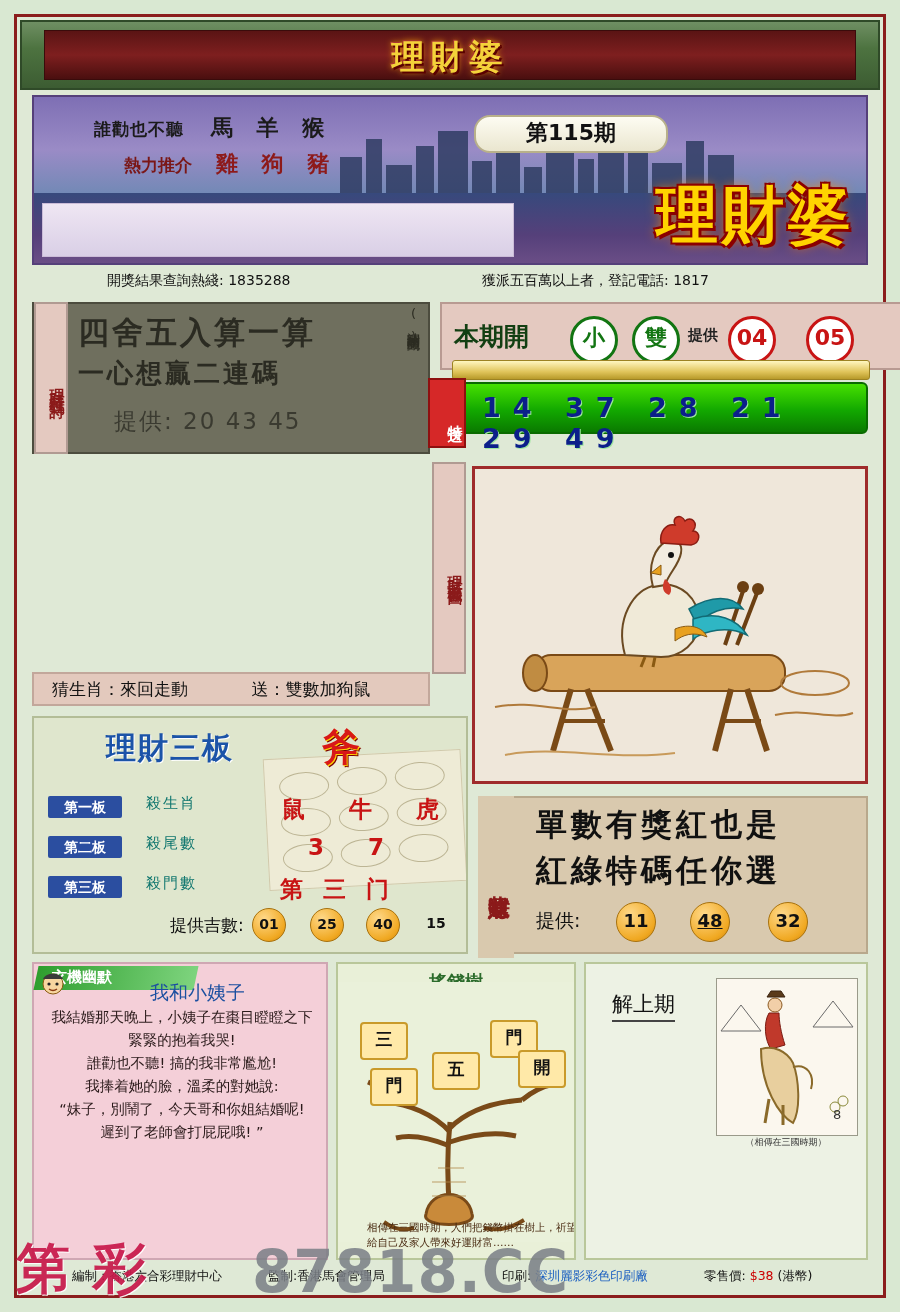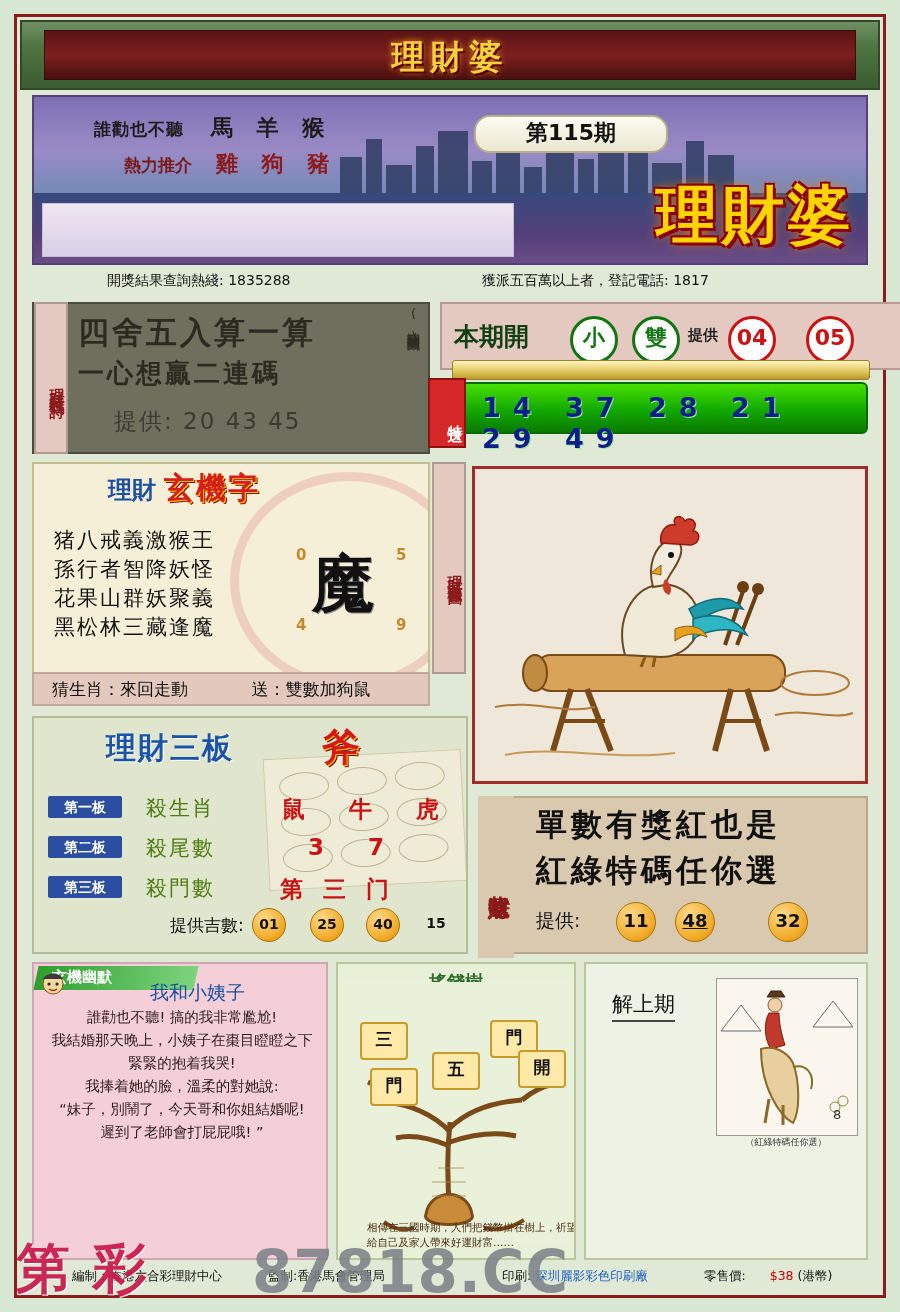--- a/index.html
+++ b/index.html
@@ -178,21 +178,21 @@
     background:#dfe6cd;border:2px solid #b3bd97;box-sizing:border-box;overflow:hidden;
   }
   .axe-title{position:absolute;left:72px;top:10px;font-size:30px;font-weight:bold;color:#1b53a8;
     text-shadow:1px 1px 0 #fff;letter-spacing:2px;}
   .axe-title2{position:absolute;left:288px;top:4px;font-size:38px;font-weight:bold;color:#d81818;
     text-shadow:1px 1px 0 #ffd400,2px 2px 0 #7a0000;}
   .axe-tag{
     position:absolute;left:14px;width:74px;height:22px;background:#2b4ea0;color:#fff;
     font-size:14px;font-weight:bold;text-align:center;line-height:22px;border-radius:2px;
   }
-  .axe-k{position:absolute;left:112px;font-size:21px;color:#4d7c0f;letter-spacing:2px;}
+  .axe-k{position:absolute;left:112px;font-size:15px;color:#0f766e;letter-spacing:2px;}
   .axe-v{position:absolute;left:248px;font-size:23px;font-weight:bold;color:#c81414;letter-spacing:18px;}
   .axe-sheet{position:absolute;left:232px;top:36px;width:196px;height:130px;
     background:#f0ecd8;border:1px solid #cfc7a8;transform:rotate(-3deg);opacity:.9;}
   .oval{position:absolute;width:48px;height:26px;border:1px solid #b9b08e;border-radius:50%;}
   .axe-prov{position:absolute;left:136px;top:196px;font-size:17px;color:#111;}
   .ball{
     position:absolute;top:190px;width:32px;height:32px;border-radius:50%;
     background:radial-gradient(circle at 35% 30%,#ffd98a,#f0a821 70%,#c87f10);
     border:1px solid #a8710c;color:#111;font-size:14px;font-weight:bold;
     text-align:center;line-height:30px;
@@ -256,21 +256,21 @@
   
   .footer{
     position:absolute;left:32px;top:1268px;width:836px;height:22px;
     font-size:12.5px;color:#111;
   }
   .f1{position:absolute;left:40px;}
   .f2{position:absolute;left:236px;}
   .f3{position:absolute;left:470px;}
   .f3 .rd{color:#1a5ec0;}
   .f4{position:absolute;left:672px;}
-  .f4 .price{color:#c00;margin-left:20px;}
+  .f4 .price{color:#c00;}
   
   .wm{
     position:absolute;left:16px;bottom:6px;font-size:54px;font-weight:bold;
     color:#c8184a;letter-spacing:2px;opacity:.92;z-index:20;
     text-shadow:1px 1px 0 #fff;
   }
   .wm2{
     position:absolute;left:252px;bottom:6px;font-size:58px;font-weight:bold;
     color:#7a7f86;letter-spacing:1px;opacity:.85;z-index:20;
   }
@@ -350,36 +350,20 @@
     <div class="special-nums">
       <span>14</span>
       <span>37</span>
       <span>28</span>
       <span>21</span>
       <span>29</span>
       <span>49</span>
     </div>
   </div>
 
-  <div class="xuan-box">
-    <div class="xuan-ring"></div>
-    <div class="xuan-t1">理財</div>
-    <div class="xuan-t2">玄機字</div>
-    <div class="xuan-lines">
-      <div>猪八戒義激猴王</div>
-      <div>孫行者智降妖怪</div>
-      <div>花果山群妖聚義</div>
-      <div>黑松林三藏逢魔</div>
-    </div>
-    <div class="xuan-big">魔</div>
-    <div class="dig" style="left:262px;top:82px;">0</div>
-    <div class="dig" style="left:362px;top:82px;">5</div>
-    <div class="dig" style="left:262px;top:152px;">4</div>
-    <div class="dig" style="left:362px;top:152px;">9</div>
-  </div>
   <div class="xuan-foot">
     <span>猜生肖：來回走動</span>
     <span class="sp">送：雙數加狗鼠</span>
   </div>
 
   <div class="xuan-img-label">理財玄機圖</div>
   <div class="pic-box">
     <svg viewBox="0 0 390 312" width="390" height="312">
       <rect x="0" y="0" width="390" height="312" fill="#efe7da"></rect>
 
@@ -451,29 +435,29 @@
     <div class="ball" style="left:276px;">25</div>
     <div class="ball" style="left:332px;">40</div>
     <div class="ball plain" style="left:386px;">15</div>
   </div>
 
   <div class="couplet">
     <div class="cp-l1">單數有獎紅也是</div>
     <div class="cp-l2">紅綠特碼任你選</div>
     <div class="cp-prov">提供:</div>
     <div class="cp-ball" style="left:136px;">11</div>
-    <div class="cp-ball" style="left:195px;text-decoration:underline;">48</div>
+    <div class="cp-ball" style="left:210px;text-decoration:underline;">48</div>
     <div class="cp-ball" style="left:288px;">32</div>
   </div>
   <div class="cp-side">財運兼收</div>
 
   <div class="joke">
     <div class="joke-text">
+      <p>我結婚那天晚上，小姨子在棗目瞪瞪之下緊緊的抱着我哭!</p>
       <p>誰勸也不聽! 搞的我非常尷尬!</p>
-      <p>我結婚那天晚上，小姨子在棗目瞪瞪之下緊緊的抱着我哭!</p>
       <p>我捧着她的臉，溫柔的對她說:</p>
       <p>“妹子，別鬧了，今天哥和你姐結婚呢!</p>
       <p>遲到了老師會打屁屁哦!  ”</p>
     </div>
   </div>
   <div class="joke-banner"></div>
   <svg class="joke-face" viewBox="0 0 30 30">
     <circle cx="15" cy="16" r="10" fill="#f7d6a0" stroke="#8a5a12"></circle>
     <path d="M5 11 C8 4 22 4 25 11 Z" fill="#3a3a3a"></path>
     <circle cx="11" cy="16" r="1.6" fill="#222"></circle>
@@ -524,21 +508,21 @@
           <path d="M50 18 L68 18 L64 12 L54 12 Z" fill="#5a3a1a" stroke="#3a2410"></path>
         </g>
         <path d="M44 70 C44 108 62 136 76 144 C84 130 82 100 76 84 C70 72 56 66 44 70 Z" fill="#e8cf9e" stroke="#8a6a2a" stroke-width="2"></path>
         <path d="M76 88 C90 84 98 96 94 110" fill="none" stroke="#8a6a2a" stroke-width="2"></path>
         <path d="M52 120 L48 144 M66 126 L66 146" stroke="#8a6a2a" stroke-width="3"></path>
         <circle cx="118" cy="128" r="5" fill="none" stroke="#8a8a3a"></circle>
         <circle cx="126" cy="122" r="5" fill="none" stroke="#8a8a3a"></circle>
         <text x="116" y="140" font-size="13" fill="#333">8</text>
       </svg>
     </div>
-    <div class="last-cap">（紅綠特碼任你選）</div>
+    <div class="last-cap">（相傳在三國時期）</div>
   </div>
 
   <div class="footer">
     <span class="f1">編制：香港六合彩理財中心</span>
     <span class="f2">監制:香港馬會管理局</span>
     <span class="f3">
       <span>印刷:</span>
       <span class="rd">深圳麗影彩色印刷廠</span>
     </span>
     <span class="f4">

